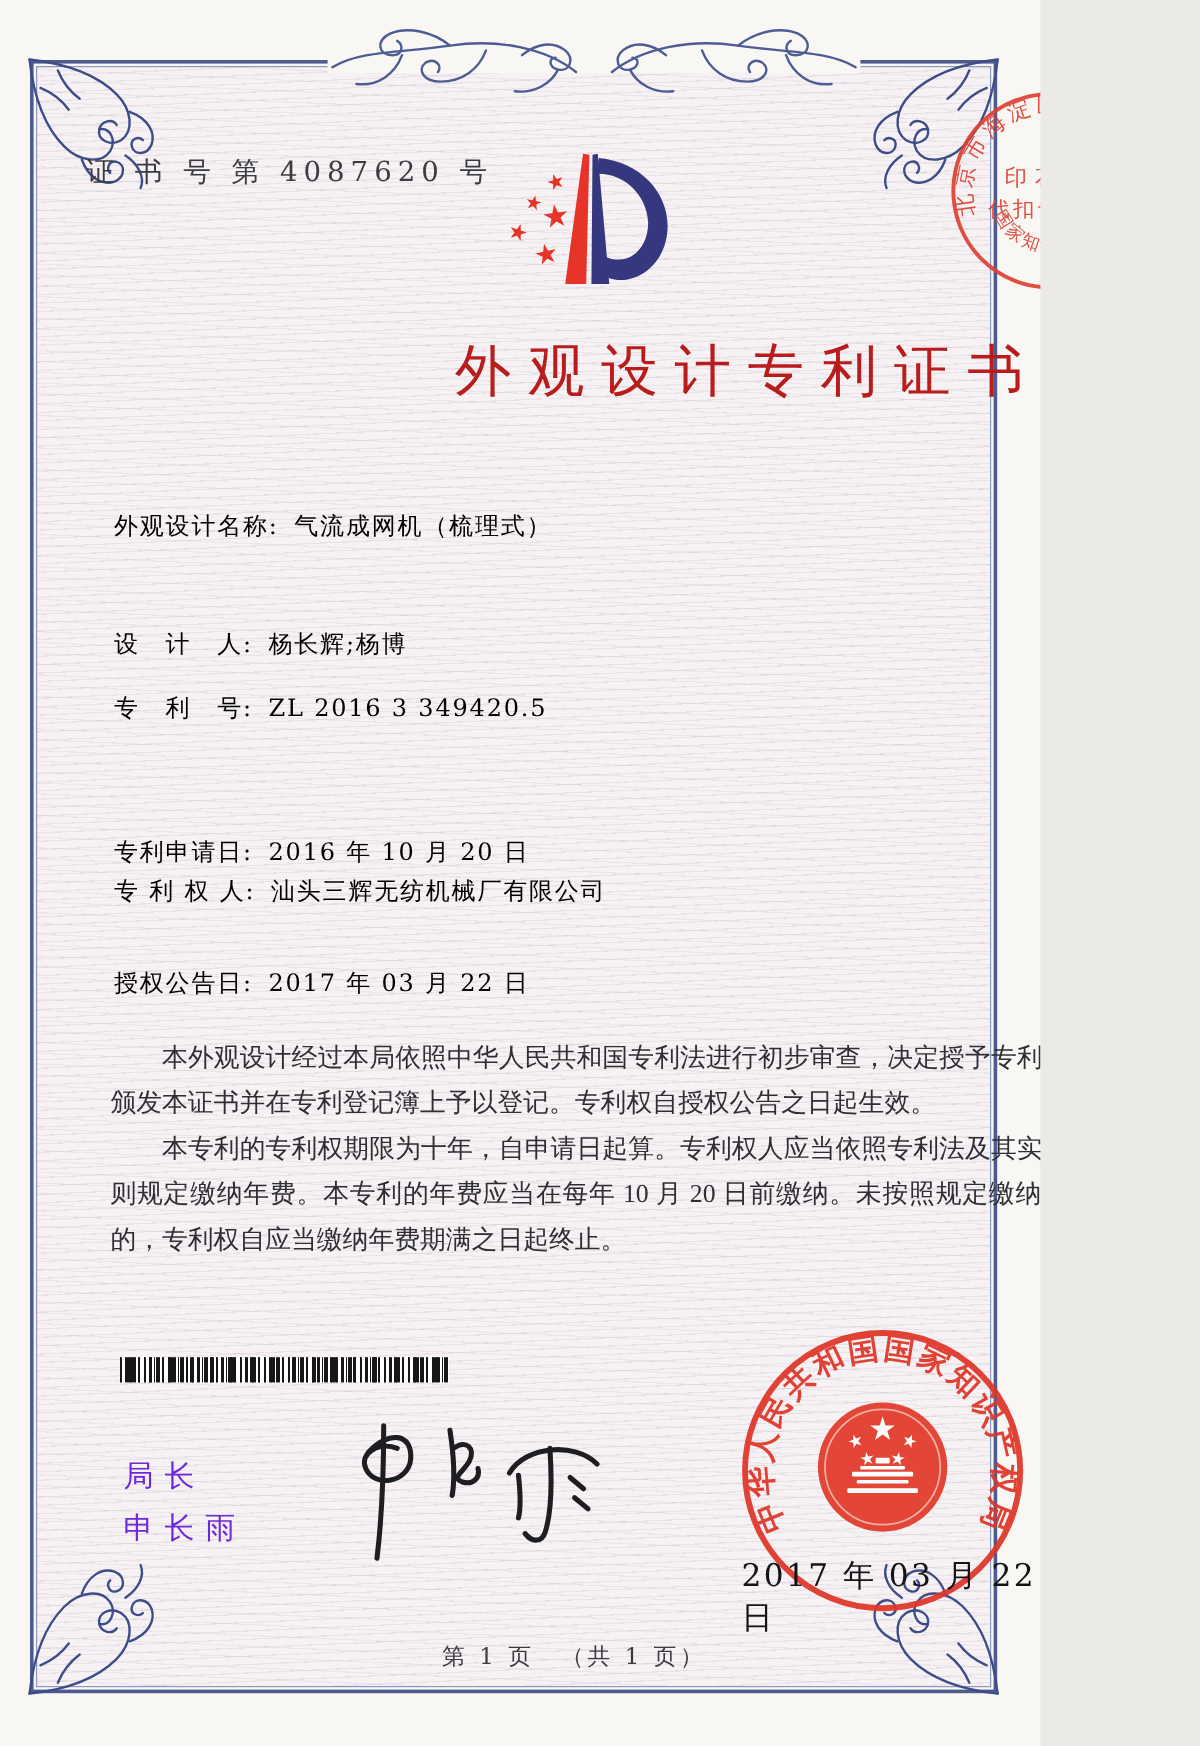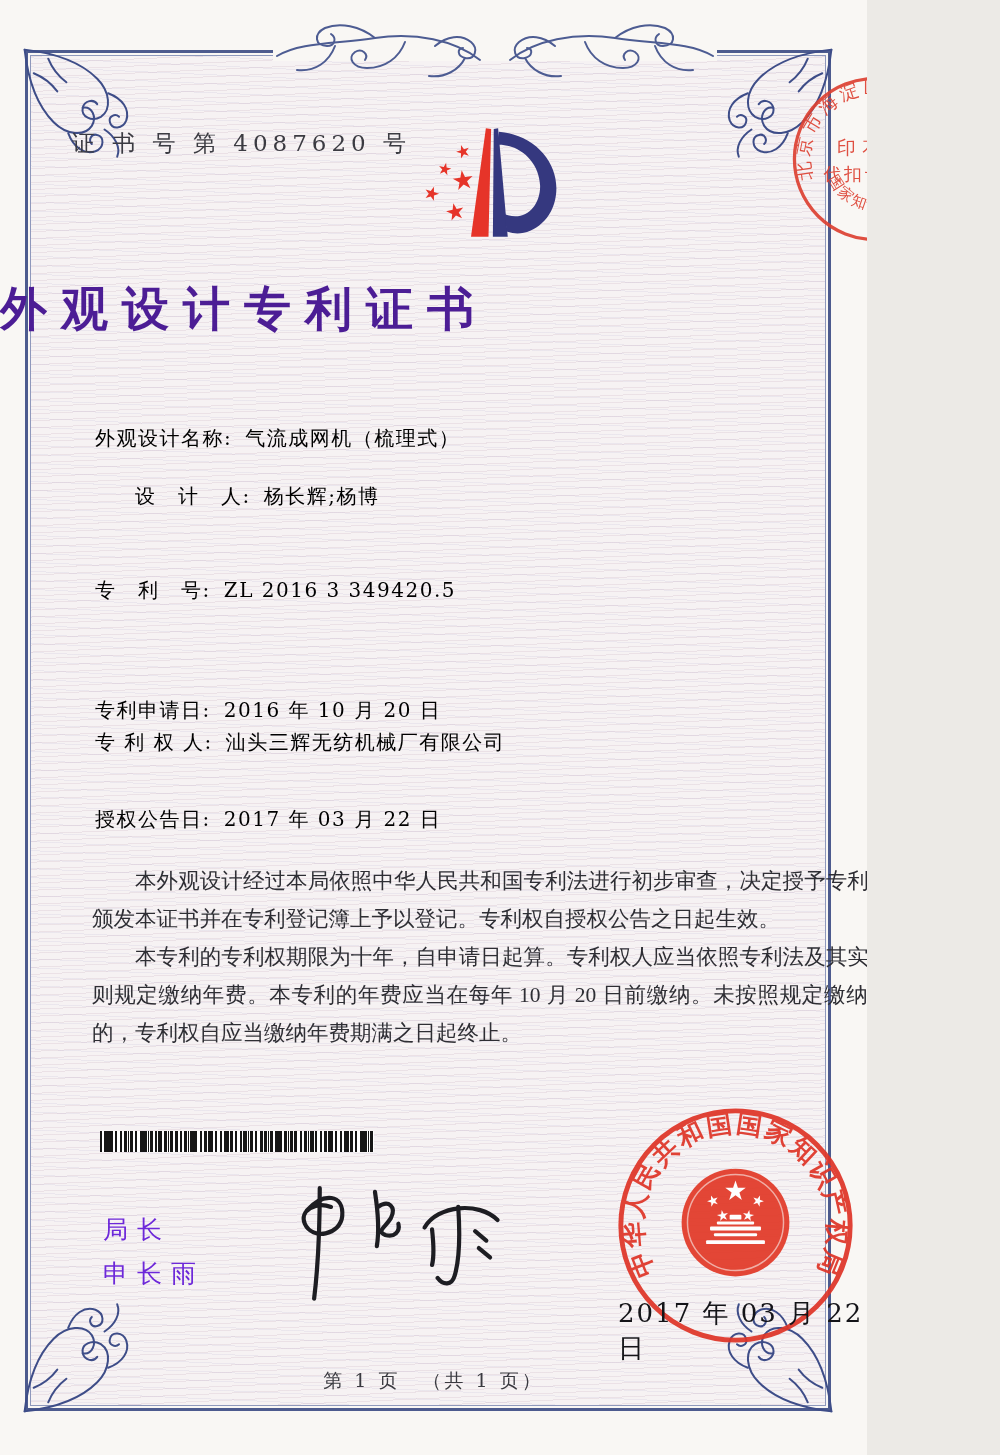--- a/index.html
+++ b/index.html
@@ -18,40 +18,40 @@
   .orn{position:absolute;width:118px;height:118px;color:#3e4d88;}
   .orn svg{width:100%;height:100%;}
   .orn.tl{left:21px;top:46px;}
   .orn.tr{right:32px;top:46px;transform:scaleX(-1);}
   .orn.bl{left:21px;bottom:40px;transform:scaleY(-1);}
   .orn.br{right:32px;bottom:40px;transform:scale(-1,-1);}
   .top-orn{position:absolute;left:265px;top:12px;width:460px;height:86px;}
   .cert-no{position:absolute;left:72px;top:128px;font-size:23px;letter-spacing:5px;color:#3b3b42;}
   .logo{position:absolute;left:408px;top:122px;width:175px;height:140px;}
   .tax-stamp{position:absolute;left:786px;top:70px;width:178px;height:178px;opacity:.92;}
-  .title{position:absolute;left:0;top:278px;width:100%;text-align:left;
-    font-size:47px;font-weight:bold;letter-spacing:14px;color:#4c1d95;}
+  .title{position:absolute;left:0;top:278px;width:100%;text-align:right;
+    font-size:47px;font-weight:normal;letter-spacing:14px;color:#b91c1c;}
   .field{position:absolute;left:95px;font-size:20px;color:#000000;letter-spacing:1.5px;white-space:nowrap;}
   .field .val{margin-left:13px;}
-  .f0{top:425px;} .f1{top:483px;margin-left:40px;} .f2{top:577px;} .f3{top:653px;margin-top:44px;} .f4{top:729px;} .f5{top:806px;}
+  .f0{top:425px;} .f1{top:523px;} .f2{top:577px;} .f3{top:653px;margin-top:44px;} .f4{top:729px;} .f5{top:806px;}
   .body-text{position:absolute;left:92px;top:862px;width:820px;font-size:21.5px;
     line-height:38px;color:#2e2e34;text-align:justify;font-family:Liberation Serif, serif;}
   .body-text p{margin:0;text-indent:2em;}
   .barcode{position:absolute;left:100px;top:1131px;width:274px;height:21px;background-color:#fff;
     background-image:
       repeating-linear-gradient(90deg,#161616 0 2px,rgba(0,0,0,0) 2px 5px),
       repeating-linear-gradient(90deg,rgba(0,0,0,0) 0 7px,#161616 7px 10px,rgba(0,0,0,0) 10px 17px),
       repeating-linear-gradient(90deg,#161616 0 1px,rgba(0,0,0,0) 1px 4px);}
   .director{position:absolute;left:103px;top:1208px;font-family:"DejaVu Sans","Liberation Sans",sans-serif;
     font-size:25px;color:#6d28d9;letter-spacing:9px;line-height:44px;}
   .signature{position:absolute;left:258px;top:1176px;width:262px;height:132px;}
   .main-seal{position:absolute;left:613px;top:1103px;width:245px;height:245px;opacity:.93;}
   .seal-date{position:absolute;left:618px;top:1296px;font-size:26px;letter-spacing:2px;color:#141418;}
   .footer{position:absolute;left:0;top:1368px;width:100%;text-align:center;
-    font-size:19px;letter-spacing:3px;color:#3a3a40;}
+    font-size:19px;letter-spacing:3px;color:#3a3a40;padding-left:45px;}
 </style>
 </head>
 <body>
 
 <div class="page">
 
   <div class="texture"></div>
 
   <div class="frame-outer">
     <div class="frame-inner"></div>

